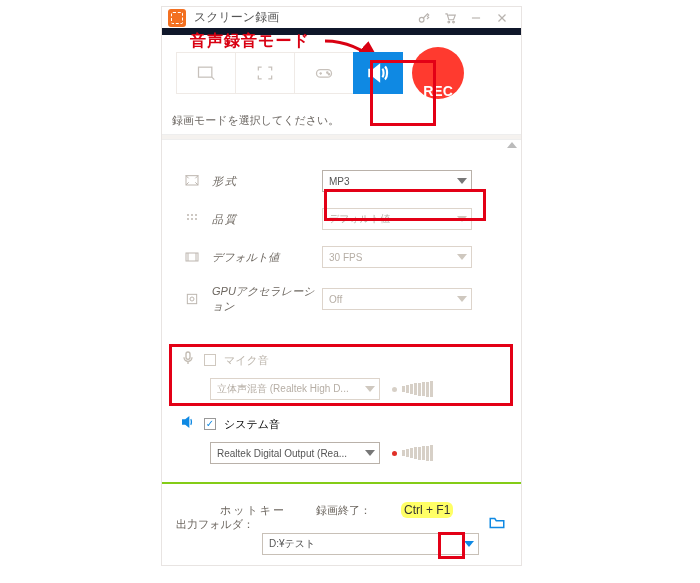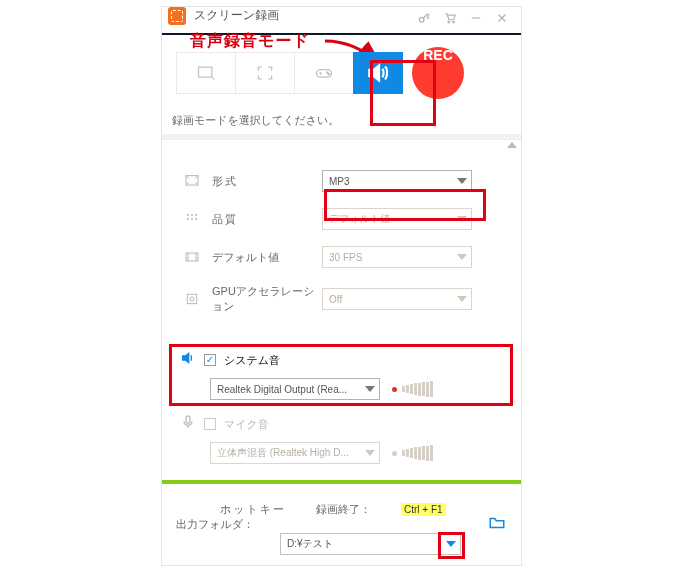--- a/index.html
+++ b/index.html
@@ -1,42 +1,42 @@
 <!DOCTYPE html>
 <html><head>
 <meta charset="utf-8">
 <style>
   * { box-sizing: border-box; margin: 0; padding: 0; }
   body { font-family: "Meiryo", "MS PGothic", sans-serif; background: #fff; width: 700px; height: 583px; }
   .app { position: absolute; left: 161px; top: 6px; width: 361px; height: 560px; border: 1px solid #e8e4e2; background: #fff; }
-  .titlebar { height: 28px; display: flex; padding: 0 6px; border-bottom: 2px solid #0f172a; }
+  .titlebar { height: 28px; display: flex; align-items: center; padding: 0 6px; border-bottom: 7px solid #0f172a; }
   .titlebar .app-icon { width: 18px; height: 18px; background: #f37021; border-radius: 3px; position: relative; margin-right: 8px; }
   .titlebar .app-icon::before { content:""; position:absolute; left:3px; top:3px; right:3px; bottom:3px; border:1.5px dashed #fff; border-radius:2px; }
   .titlebar .title { font-size: 12px; color: #555; }
   .titlebar .spacer { flex: 1; }
   .titlebar .tb-btn { width: 26px; height: 22px; display:flex; align-items:center; justify-content:center; color:#b8b3af; }
   .titlebar .tb-btn svg { width:14px; height:14px; }
   .annot-wrap { position: absolute; left: 190px; top: 31px; font-weight: bold; color: #d90012; font-size: 16px; letter-spacing: 1px; }
   .arrow { position:absolute; left: 320px; top: 36px; }
   .toolbar { display:flex; align-items:center; padding: 12px 10px 8px 14px; gap: 0; }
   .mode-btn { width: 60px; height: 42px; display:flex; align-items:center; justify-content:center; border:1px solid #efeae6; margin-right:-1px; background:#fff; }
   .mode-btn svg { width:24px; height:20px; color:#c7c1bb; }
   .mode-btn.audio { width:50px; background:#0f89e3; border:1px solid #0f89e3; position:relative; z-index:1; }
   .mode-btn.audio svg { color:#fff; width:26px; height:26px; }
   .audio-out { position:absolute; border:3px solid #e30016; left: 370px; top: 60px; width:66px; height:66px; z-index:3; pointer-events:none; }
-  .rec { width:52px; height:52px; border-radius:50%; background:#ff3a2f; display:flex; align-items:flex-start; justify-content:center; color:#fff; font-weight:bold; font-size:14px; margin-left:10px; }
+  .rec { width:52px; height:52px; border-radius:50%; background:#ff3a2f; display:flex; align-items:flex-end; justify-content:center; color:#fff; font-weight:bold; font-size:14px; margin-left:10px; }
   .subtitle { font-size:11px; color:#6a6560; padding: 6px 10px; }
   .hr { height: 6px; background: #f5f2ef; border-top:1px solid #eee; border-bottom:1px solid #eee; }
   .scroll-ind { height:10px; display:flex; justify-content:flex-end; padding-right:4px; }
   .scroll-ind span { width:0; height:0; border-left:5px solid transparent; border-right:5px solid transparent; border-bottom:6px solid #bbb; margin-top:2px; }
   .form { padding: 20px 20px 10px 20px; }
   .row { display:flex; align-items:center; margin-bottom: 16px; }
   .row .ricon { width:20px; height:20px; margin-right: 10px; color:#bdb6af; display:flex; align-items:center; justify-content:center; }
   .row .ricon svg { width:16px; height:16px; }
-  .row .label { font-size: 11px; color:#6c665f; width: 110px; letter-spacing: 2px; }
+  .row .label { font-size: 11px; color:#6c665f; width: 110px; letter-spacing: 2px; font-style: italic; }
   .select { height:22px; width:150px; border:1px solid #b9b1a9; display:flex; align-items:center; padding:0 6px; font-size:10px; color:#555; background:#fff; position:relative; }
   .select .caret { position:absolute; right:4px; top:7px; width:0; height:0; border-left:5px solid transparent; border-right:5px solid transparent; border-top:6px solid #777; }
   .select.disabled { color:#b6aea5; border-color:#ddd4cb; }
   .select.disabled .caret { border-top-color:#cfc8bf; }
   .format-out { position:absolute; border:3px solid #e30016; left: 324px; top: 189px; width:162px; height:32px; z-index:3; pointer-events:none; }
   .section { padding: 10px 18px; }
   .sys-out { position:absolute; border:3px solid #e30016; left: 169px; top: 344px; width:344px; height:62px; z-index:3; pointer-events:none; }
   .audio-group { margin-bottom: 14px; }
   .audio-head { display:flex; align-items:center; gap:8px; margin-bottom:8px; }
   .audio-head .speaker { color:#0f89e3; }
@@ -49,22 +49,22 @@
   .audio-row { display:flex; align-items:center; gap:12px; margin-left: 30px; }
   .select.device { width: 170px; }
   .meter { display:flex; align-items:center; gap:1px; }
   .meter .dot { width:5px; height:5px; border-radius:50%; background:#e03028; margin-right:4px; }
   .meter .dot.off { background:#d7d0c7; }
   .meter .bar { width:3px; background:#d7d0c7; }
   .meter .b1{height:6px}.meter .b2{height:8px}.meter .b3{height:10px}.meter .b4{height:12px}.meter .b5{height:13px}.meter .b6{height:14px}.meter .b7{height:15px}.meter .b8{height:16px}
   .hotkey-row { display:flex; align-items:center; gap:30px; padding: 14px 18px; font-size:11px; }
   .hotkey-row .hklabel { color:#6c665f; letter-spacing:2px;margin-left:40px; }
   .hotkey-row .hkitem { color:#6c665f; }
-  .hotkey-row .hkkey { background:#ffff66; color:#333; padding:1px 3px; font-size:10px; }
-  .footer { border-top:4px solid #84cc16; padding: 10px 14px; display:flex; align-items:center; gap:26px; position:absolute; bottom:0; left:0; right:0; }
+  .hotkey-row .hkkey { background:#ffff66; color:#333; padding:1px 3px; font-size:12px;border-radius:6px; }
+  .footer { border-top:2px solid #84cc16; padding: 10px 14px; display:flex; align-items:center; gap:8px; position:absolute; bottom:0; left:0; right:0; }
   .footer .flabel { font-size:11px; color:#6c665f; }
   .footer .path-input { flex:1; height:22px; border:1px solid #c8c0b7; font-size:10px; padding:0 18px 0 6px; color:#555; position:relative; background:#fff; display:flex; align-items:center;margin-top:39px; }
   .footer .path-input .caret { position:absolute; right:4px; top:7px; width:0; height:0; border-left:5px solid transparent; border-right:5px solid transparent; border-top:6px solid #0f89e3; }
   .footer .folder { color:#0f89e3; }
   .footer-out { position:absolute; border:3px solid #e30016; left: 438px; top: 532px; width:27px; height:27px; z-index:3; pointer-events:none; }
 </style>
 </head>
 <body>
 
 <div class="app">
@@ -188,20 +188,47 @@
         </div>
       <div class="label" style="letter-spacing:0">GPUアクセラレーション</div>
       <div class="select disabled">
           <span>Off</span>
           <span class="caret"></span>
         </div>
     </div>
   </div>
 
   <div class="section">
+    <div class="audio-group">
+      <div class="audio-head">
+        <span class="speaker muted"><svg width="16" height="16" viewBox="0 0 24 24" fill="none" stroke="currentColor" stroke-width="2">
+              <rect x="9" y="3" width="6" height="11" rx="3"></rect>
+              <path d="M6 11a6 6 0 0012 0M12 17v4"></path>
+            </svg></span>
+        <span class="check off"></span>
+        <span class="atext muted">マイク音</span>
+      </div>
+      <div class="audio-row">
+        <div class="select device disabled">
+            <span>立体声混音 (Realtek High D...</span>
+            <span class="caret"></span>
+          </div>
+        <div class="meter">
+            <span class="dot off"></span>
+            <span class="bar b1"></span>
+            <span class="bar b2"></span>
+            <span class="bar b3"></span>
+            <span class="bar b4"></span>
+            <span class="bar b5"></span>
+            <span class="bar b6"></span>
+            <span class="bar b7"></span>
+            <span class="bar b8"></span>
+          </div>
+      </div>
+    </div>
     <div class="audio-group">
       <div class="audio-head">
         <span class="speaker"><svg width="16" height="16" viewBox="0 0 24 24" fill="none" stroke="currentColor" stroke-width="2">
               <path d="M4 9v6h4l5 4V5L8 9H4z" fill="currentColor"></path>
               <path d="M16 8c1.5 1.5 1.5 6.5 0 8"></path>
             </svg></span>
         <span class="check on"></span>
         <span class="atext">システム音</span>
       </div>
       <div class="audio-row">
@@ -215,47 +242,20 @@
             <span class="bar b2"></span>
             <span class="bar b3"></span>
             <span class="bar b4"></span>
             <span class="bar b5"></span>
             <span class="bar b6"></span>
             <span class="bar b7"></span>
             <span class="bar b8"></span>
           </div>
       </div>
     </div>
-    <div class="audio-group">
-      <div class="audio-head">
-        <span class="speaker muted"><svg width="16" height="16" viewBox="0 0 24 24" fill="none" stroke="currentColor" stroke-width="2">
-              <rect x="9" y="3" width="6" height="11" rx="3"></rect>
-              <path d="M6 11a6 6 0 0012 0M12 17v4"></path>
-            </svg></span>
-        <span class="check off"></span>
-        <span class="atext muted">マイク音</span>
-      </div>
-      <div class="audio-row">
-        <div class="select device disabled">
-            <span>立体声混音 (Realtek High D...</span>
-            <span class="caret"></span>
-          </div>
-        <div class="meter">
-            <span class="dot off"></span>
-            <span class="bar b1"></span>
-            <span class="bar b2"></span>
-            <span class="bar b3"></span>
-            <span class="bar b4"></span>
-            <span class="bar b5"></span>
-            <span class="bar b6"></span>
-            <span class="bar b7"></span>
-            <span class="bar b8"></span>
-          </div>
-      </div>
-    </div>
   </div>
 
   <div class="hotkey-row">
     <span class="hklabel">ホットキー</span>
     <span class="hkitem">録画終了：</span>
     <span class="hkkey">Ctrl + F1</span>
   </div>
 
   <div class="footer">
     <span class="flabel">出力フォルダ：</span>

